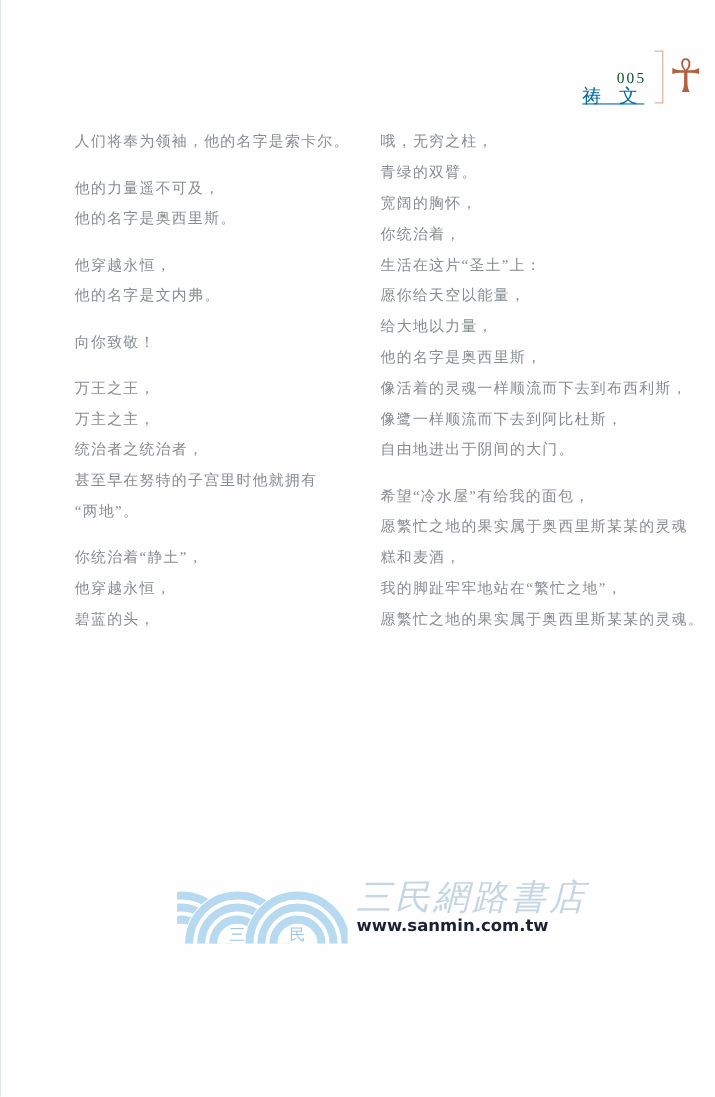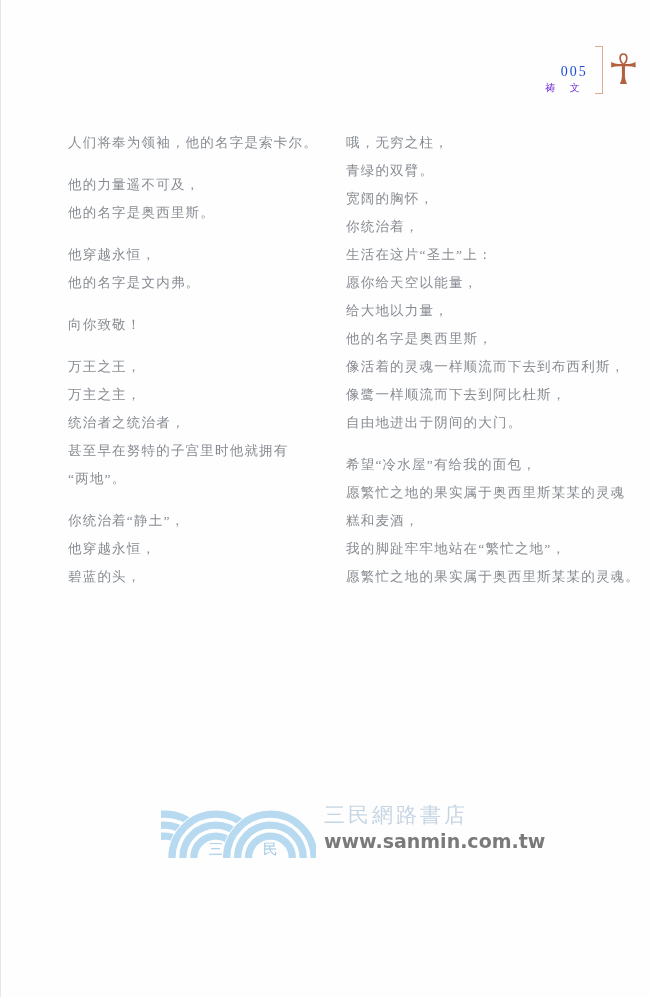--- a/index.html
+++ b/index.html
@@ -13,66 +13,67 @@
   }
 
   
   .page-header {
     position:absolute; top:42px; right:12px;
     display:flex; align-items:center;
   }
   .header-meta { text-align:right; margin-right:4px; }
   .page-number {
     font-size:14px; line-height:17px;
-    color:#1d4ed8; letter-spacing:2px;margin-top:18px;
+    color:#14532d; letter-spacing:2px;margin-top:18px;
   }
   .section-title {
-    font-size:10px; line-height:16px;
-    color:#6d28d9; letter-spacing:6px;
+    font-size:17px; line-height:16px;
+    color:#0369a1; letter-spacing:6px;
     padding-right:2px;
+    text-decoration:underline;
   }
   .bracket {
     width:7px; height:46px;
     border-top:1.5px solid #dcab93;
     border-right:1.5px solid #dcab93;
     border-bottom:1.5px solid #dcab93;
     margin:0 5px 0 3px;
   }
   .ankh {
     font-family:"DejaVu Sans", sans-serif;
     font-size:42px; line-height:56px;
     color:#b2613f;
   }
 
   
-  .col { position:absolute; top:129px; }
+  .col { position:absolute; top:115px; }
   .col-left  { left:67px;  width:262px; }
   .col-right { left:345px; width:292px; }
   .stanza { margin:0 0 14px 0; }
   .line {
     margin:0; height:28px; line-height:28px;
     font-size:13.5px; letter-spacing:1.2px;
     color:#878c92; white-space:nowrap;
   }
 
   
   .watermark {
     position:absolute; left:160px; top:794px;
     display:flex; align-items:flex-start;
     opacity:.95;
   }
   .wm-logo { display:block; }
   .wm-text { margin-left:8px; padding-top:6px; font-family:"Liberation Sans", sans-serif; }
   .store-name {
-    font-size:21px; line-height:30px;
-    color:#c3d3e2; letter-spacing:3px;
+    font-size:32px; line-height:30px;
+    color:#c3d3e2; letter-spacing:3px;font-style:italic;
   }
   .store-url {
-    font-size:19px; line-height:22px;
-    color:#737373; font-weight:bold;
+    font-size:15px; line-height:22px;
+    color:#0f172a; font-weight:bold;
     font-family:"DejaVu Sans", sans-serif;
   }
 </style>
 </head>
 <body>
 
 <div class="scan">
 
   <div class="page-header">
     <div class="header-meta">

